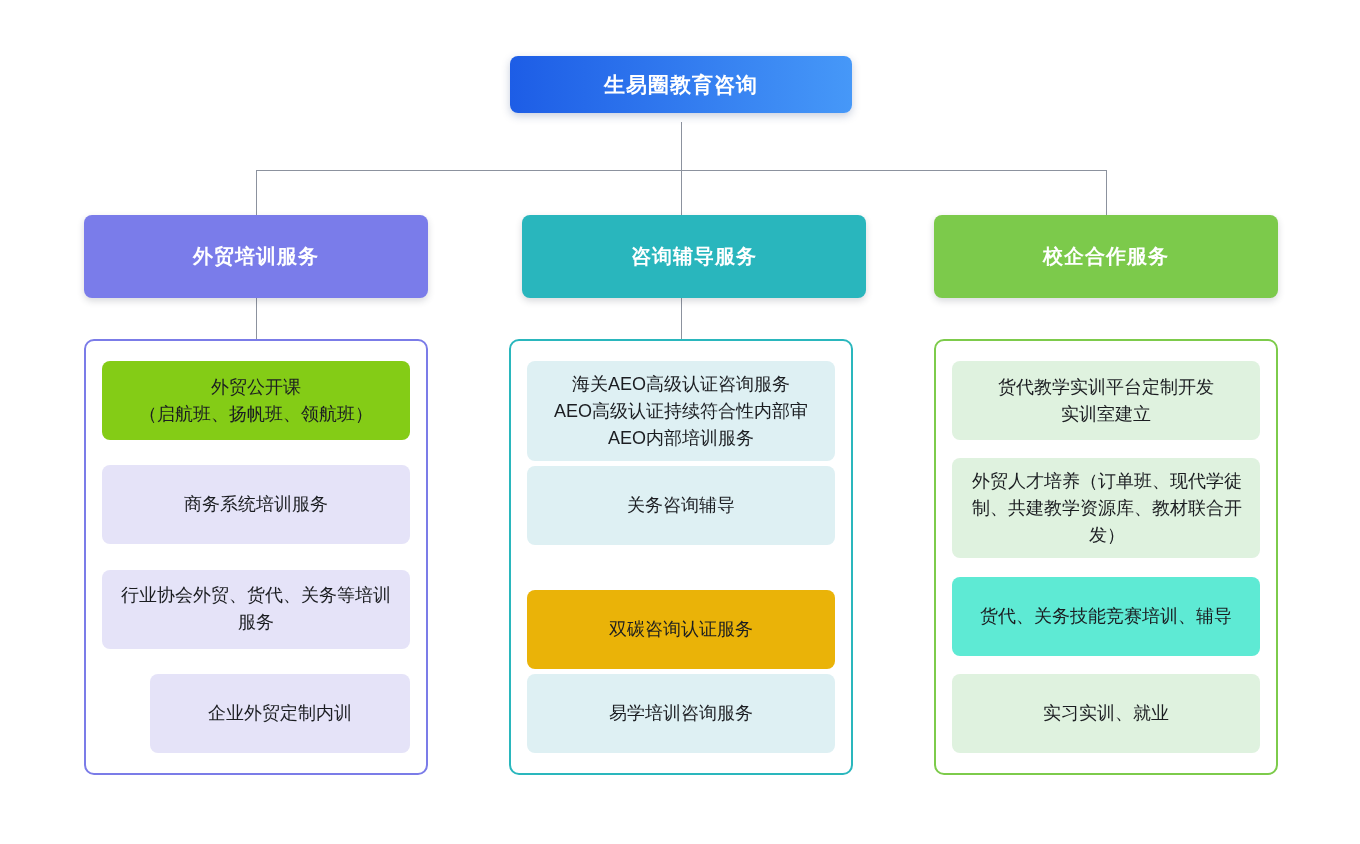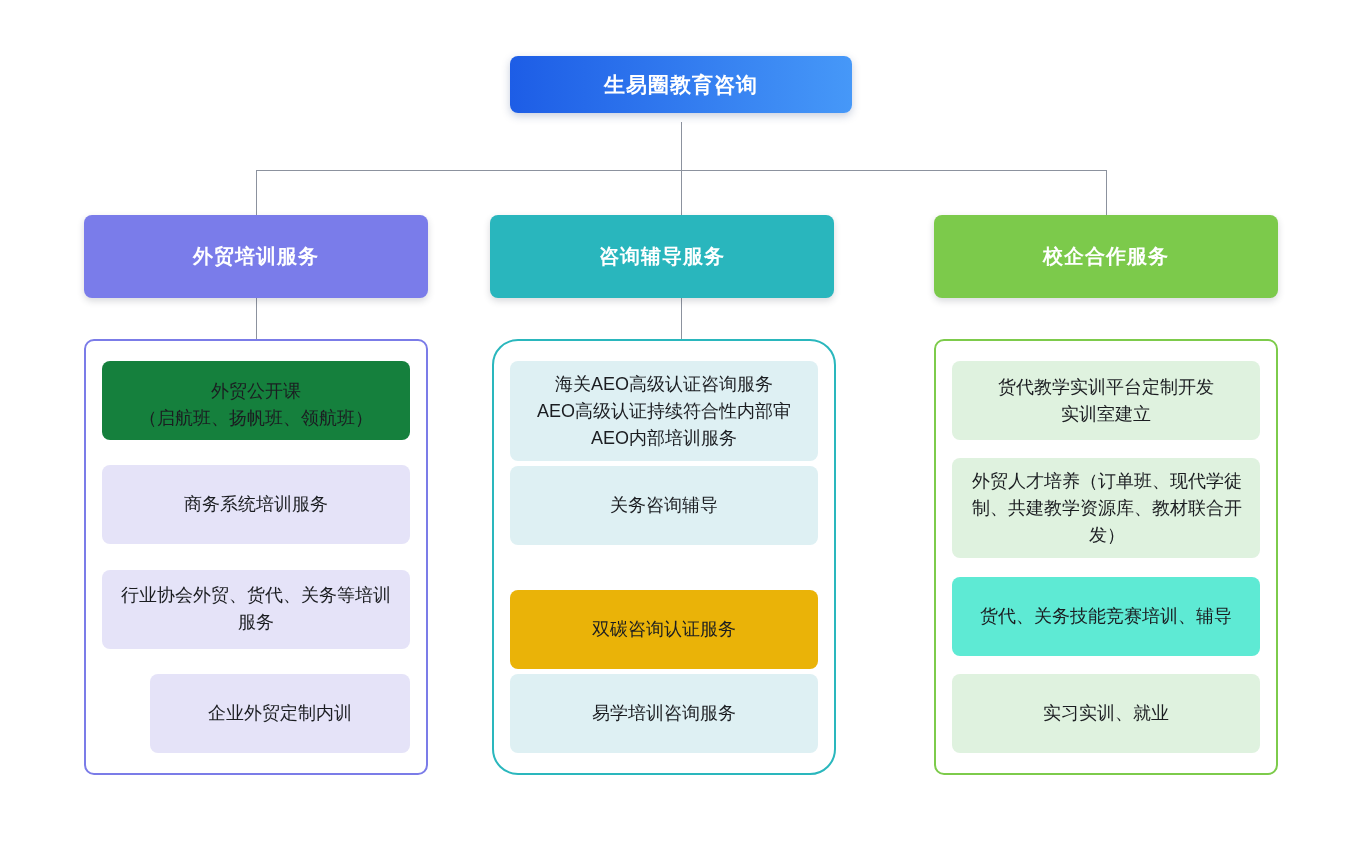--- a/index.html
+++ b/index.html
@@ -52,40 +52,40 @@
     color: #ffffff;
     font-size: 20px;
     font-weight: bold;
     display: flex;
     align-items: center;
     justify-content: center;
     box-shadow: 0 3px 7px rgba(40, 45, 60, 0.18);
     letter-spacing: 1px;
   }
   .bh-0 { left: 84px; }
-  .bh-1 { left: 490px; }
+  .bh-1 { left: 522px; }
   .bh-2 { left: 934px; }
 
   
   .branch-panel {
     position: absolute;
     top: 339px;
     width: 344px;
     height: 436px;
     box-sizing: border-box;
     background: #ffffff;
     border: 2px solid;
     border-radius: 10px;
     padding: 20px 16px;
     display: flex;
     flex-direction: column;
     justify-content: space-between;
   }
   .bp-0 { left: 84px; }
-  .bp-1 { left: 492px; border-radius: 26px; }
+  .bp-1 { left: 509px; }
   .bp-2 { left: 934px; }
 
   .panel-item {
     border-radius: 8px;
     display: flex;
     align-items: center;
     justify-content: center;
     text-align: center;
     padding: 8px 12px;
     box-sizing: border-box;
@@ -118,21 +118,21 @@
     <span>外贸培训服务</span>
   </div>
   <div class="branch-header bh-1" style="background: rgb(41, 182, 189);">
     <span>咨询辅导服务</span>
   </div>
   <div class="branch-header bh-2" style="background: rgb(124, 202, 75);">
     <span>校企合作服务</span>
   </div>
 
   <div class="branch-panel bp-0" style="border-color: rgb(123, 124, 232);">
-    <div class="panel-item ih-1" style="background: #15803d; align-items: flex-end;">
+    <div class="panel-item ih-1" style="background: #84cc16;">
       <span class="item-text">外贸公开课
 （启航班、扬帆班、领航班）</span>
     </div>
     <div class="panel-item ih-1" style="background: rgb(229, 227, 248);">
       <span class="item-text">商务系统培训服务</span>
     </div>
     <div class="panel-item ih-1" style="background: rgb(229, 227, 248);">
       <span class="item-text">行业协会外贸、货代、关务等培训服务</span>
     </div>
     <div class="panel-item ih-1" style="background: rgb(229, 227, 248); margin-left: 48px;">

